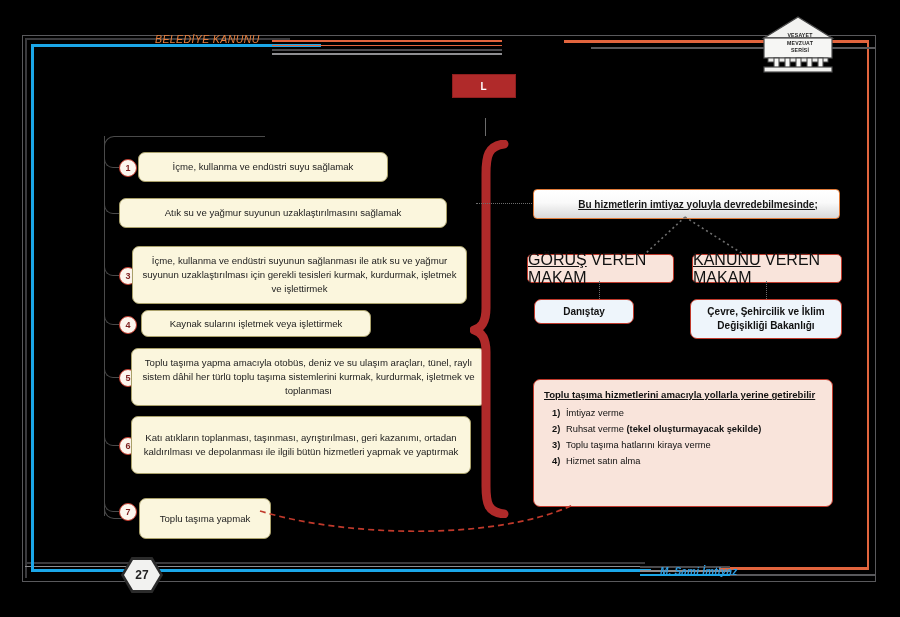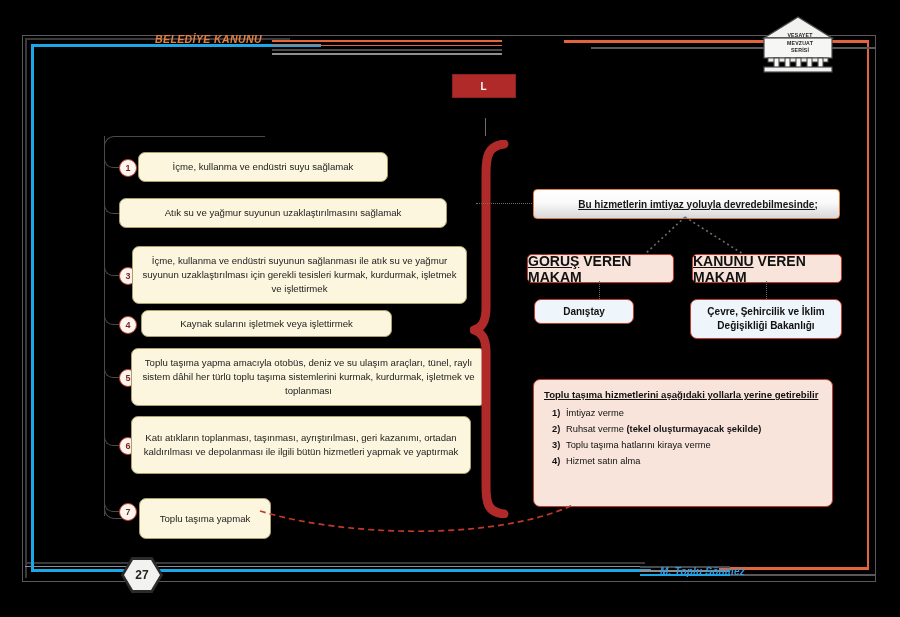--- a/index.html
+++ b/index.html
@@ -26,21 +26,21 @@
   .frm-right-dark-top{position:absolute;right:24px;top:47px;width:285px;height:1.5px;background:#59595c;}
   .frm-right-dark-bot{position:absolute;right:24px;top:574px;width:160px;height:1.5px;background:#59595c;}
 
   
   .hdr-rule{position:absolute;height:1.6px;}
   .hdr-rule.o1{left:272px;top:40px;width:230px;background:#e2653e;}
   .hdr-rule.o2{left:272px;top:44.5px;width:230px;background:#e2653e;}
   .hdr-rule.d1{left:272px;top:49px;width:230px;background:#4b4b4e;}
   .hdr-rule.d2{left:272px;top:53px;width:230px;background:#8e8e91;}
 
-  .hdr-title{position:absolute;left:155px;top:33px;font-size:10.5px;font-weight:bold;
+  .hdr-title{position:absolute;left:155px;top:33px;font-size:10.5px;font-weight:normal;
              font-style:italic;color:#e8803f;letter-spacing:.4px;}
 
   
   .ftr-rule{position:absolute;height:1.6px;}
   .ftr-rule.f1{left:640px;top:566px;width:90px;background:#4b4b4e;}
   .ftr-rule.f2{left:640px;top:570px;width:90px;background:#8e8e91;}
   .ftr-rule.f3{left:640px;top:574px;width:90px;background:#1ba7e8;}
   .ftr-sig{position:absolute;left:660px;top:566px;font-size:10px;font-weight:bold;
            font-style:italic;color:#2f9de0;letter-spacing:.2px;}
 
@@ -95,21 +95,21 @@
 
   
   .rbox-top{position:absolute;left:533px;top:189px;width:305px;height:28px;
             background:linear-gradient(#ffffff,#fafafa 45%,#d8d8d8);
             border:1.6px solid #e07b3a;border-radius:4px;
             display:flex;align-items:center;justify-content:center;}
   .rbox-top span{font-size:10px;font-weight:bold;color:#161616;text-decoration:underline;padding-left:23px;}
 
   .rbox-mak{position:absolute;height:27px;background:#f9e4db;border:1.6px solid #c0392b;
             border-radius:5px;display:flex;align-items:center;justify-content:center;
-            box-shadow:1px 1px 2px rgba(0,0,0,.3);font-size:14px;font-weight:bold;color:#111;}
+            box-shadow:1px 1px 2px rgba(0,0,0,.3);font-size:16px;font-weight:normal;color:#111;}
   .rbox-mak u{text-decoration:underline;}
 
   .rbox-ans{position:absolute;background:#eef5fb;border:1.6px solid #c0392b;
             border-radius:7px;display:flex;align-items:center;justify-content:center;
             text-align:center;box-shadow:1px 1px 2px rgba(0,0,0,.3);
             font-size:10px;font-weight:bold;color:#111;line-height:1.4;padding:3px 6px;box-sizing:border-box;}
 
   .rbox-list{position:absolute;left:533px;top:379px;width:300px;height:128px;
              background:#f9e4db;border:1.5px solid #c0392b;border-radius:7px;
              box-shadow:1.5px 1.5px 2px rgba(0,0,0,.3);padding:8px 10px;box-sizing:border-box;}
@@ -182,21 +182,21 @@
       <div class="num" style="left: 119px; top: 159px;">1</div>
       <div class="lbox" style="left: 138px; top: 152px; width: 250px; height: 30px;">İçme, kullanma ve endüstri suyu sağlamak</div>
       <div class="branch" style="left: 104px; top: 203px;"></div>
       <div class="num" style="left: 119px; top: 205px;">2</div>
       <div class="lbox" style="left: 119px; top: 198px; width: 328px; height: 30px;">Atık su ve yağmur suyunun uzaklaştırılmasını sağlamak</div>
       <div class="branch" style="left: 104px; top: 265px;"></div>
       <div class="num" style="left: 119px; top: 267px;">3</div>
       <div class="lbox" style="left: 132px; top: 246px; width: 335px; height: 58px;">İçme, kullanma ve endüstri suyunun sağlanması ile atık su ve yağmur suyunun uzaklaştırılması için gerekli tesisleri kurmak, kurdurmak, işletmek ve işlettirmek</div>
       <div class="branch" style="left: 104px; top: 313.5px;"></div>
       <div class="num" style="left: 119px; top: 315.5px;">4</div>
-      <div class="lbox" style="left: 141px; top: 310px; width: 251px; height: 27px;">Kaynak sularını işletmek veya işlettirmek</div>
+      <div class="lbox" style="left: 141px; top: 310px; width: 230px; height: 27px;">Kaynak sularını işletmek veya işlettirmek</div>
       <div class="branch" style="left: 104px; top: 367px;"></div>
       <div class="num" style="left: 119px; top: 369px;">5</div>
       <div class="lbox" style="left: 131px; top: 348px; width: 355px; height: 58px;">Toplu taşıma yapma amacıyla otobüs, deniz ve su ulaşım araçları, tünel, raylı sistem dâhil her türlü toplu taşıma sistemlerini kurmak, kurdurmak, işletmek ve toplanması</div>
       <div class="branch" style="left: 104px; top: 435px;"></div>
       <div class="num" style="left: 119px; top: 437px;">6</div>
       <div class="lbox" style="left: 131px; top: 416px; width: 340px; height: 58px;">Katı atıkların toplanması, taşınması, ayrıştırılması, geri kazanımı, ortadan kaldırılması ve depolanması ile ilgili bütün hizmetleri yapmak ve yaptırmak</div>
       <div class="branch" style="left: 104px; top: 501px;"></div>
       <div class="num" style="left: 119px; top: 503px;">7</div>
       <div class="lbox" style="left: 139px; top: 498px; width: 132px; height: 41px;">Toplu taşıma yapmak</div>
     </div>
@@ -230,21 +230,21 @@
   <div class="dotline v" style="left:766px;top:281px;height:18px;"></div>
 
   <div class="rbox-ans" style="left:534px;top:299px;width:100px;height:25px;">
     <span>Danıştay</span>
   </div>
   <div class="rbox-ans" style="left:690px;top:299px;width:152px;height:40px;">
     <span>Çevre, Şehircilik ve İklim Değişikliği Bakanlığı</span>
   </div>
 
   <div class="rbox-list">
-    <div class="hd">Toplu taşıma hizmetlerini aşağıdaki yollarla yerine getirebilir</div>
+    <div class="hd">Toplu taşıma hizmetlerini amacıyla yollarla yerine getirebilir</div>
     <ol id="tm-list">
         <li>
           <span class="n">1)</span>
           <span>İmtiyaz verme</span>
         </li>
         <li>
           <span class="n">2)</span>
           <span>Ruhsat verme <b>(tekel oluşturmayacak şekilde)</b></span>
         </li>
         <li>
@@ -260,15 +260,15 @@
 
   <svg style="position:absolute;left:255px;top:495px;width:330px;height:45px;">
     <path d="M5 16 C90 42 240 46 318 10" fill="none" stroke="#c0392b" stroke-width="1.7" stroke-dasharray="6,4"></path>
   </svg>
 
   <div class="pagenum-ring"></div>
   <div class="pagenum">27</div>
   <div class="ftr-rule f1"></div>
   <div class="ftr-rule f2"></div>
   <div class="ftr-rule f3"></div>
-  <div class="ftr-sig">M. Toplu Sönmez</div>
+  <div class="ftr-sig">M. Sami İmtiyaz</div>
 
 </div>
 
 </body></html>

